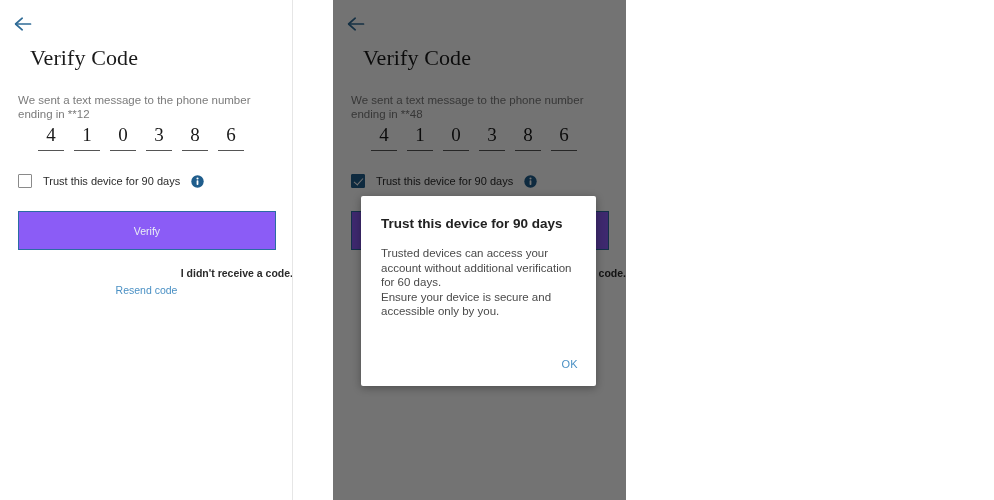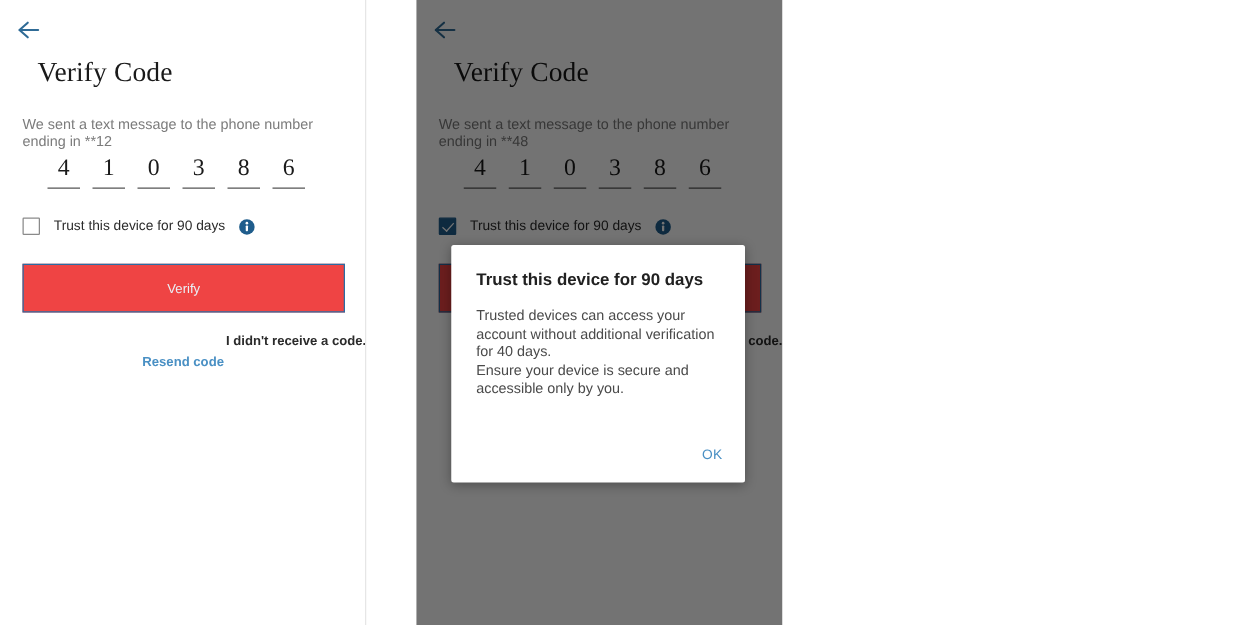--- a/index.html
+++ b/index.html
@@ -172,21 +172,21 @@
   }
   .info-icon svg { display: block; }
 
   
   .verify-btn {
     position: absolute;
     left: 18px;
     top: 211px;
     width: 258px;
     height: 39px;
-    background: #ef4444;
+    background: #8b5cf6;
     border: 1px solid #2b6ca3;
     box-sizing: border-box;
     color: #e9eff5;
     font-size: 10.5px;
     display: flex;
     align-items: center;
     justify-content: center;
     cursor: pointer;
   }
 
@@ -203,21 +203,20 @@
     color: #2b2b2b;
     line-height: 14px;
     text-align: right;
   }
   .resend-link {
     font-size: 10.5px;
     color: #4a90c4;
     line-height: 14px;
     cursor: pointer;
     display: inline-block;
-    font-weight: bold;
   }
 
   
   .dialog {
     position: absolute;
     left: 28px;      
     top: 196px;
     width: 235px;
     height: 190px;
     background: #ffffff;
@@ -354,19 +353,19 @@
         <div class="resend-question">I didn't receive a code.</div>
         <div class="resend-link">Resend code</div>
       </div>
 
     </div>
 
     <div class="scrim"></div>
 
     <div class="dialog">
       <div class="dialog-title">Trust this device for 90 days</div>
-      <div class="dialog-body" style="white-space: pre-line;">Trusted devices can access your account without additional verification for 40 days.
+      <div class="dialog-body" style="white-space: pre-line;">Trusted devices can access your account without additional verification for 60 days.
 Ensure your device is secure and accessible only by you.</div>
       <div class="dialog-ok">OK</div>
     </div>
   </div>
 
 </div>
 
 </body></html>

